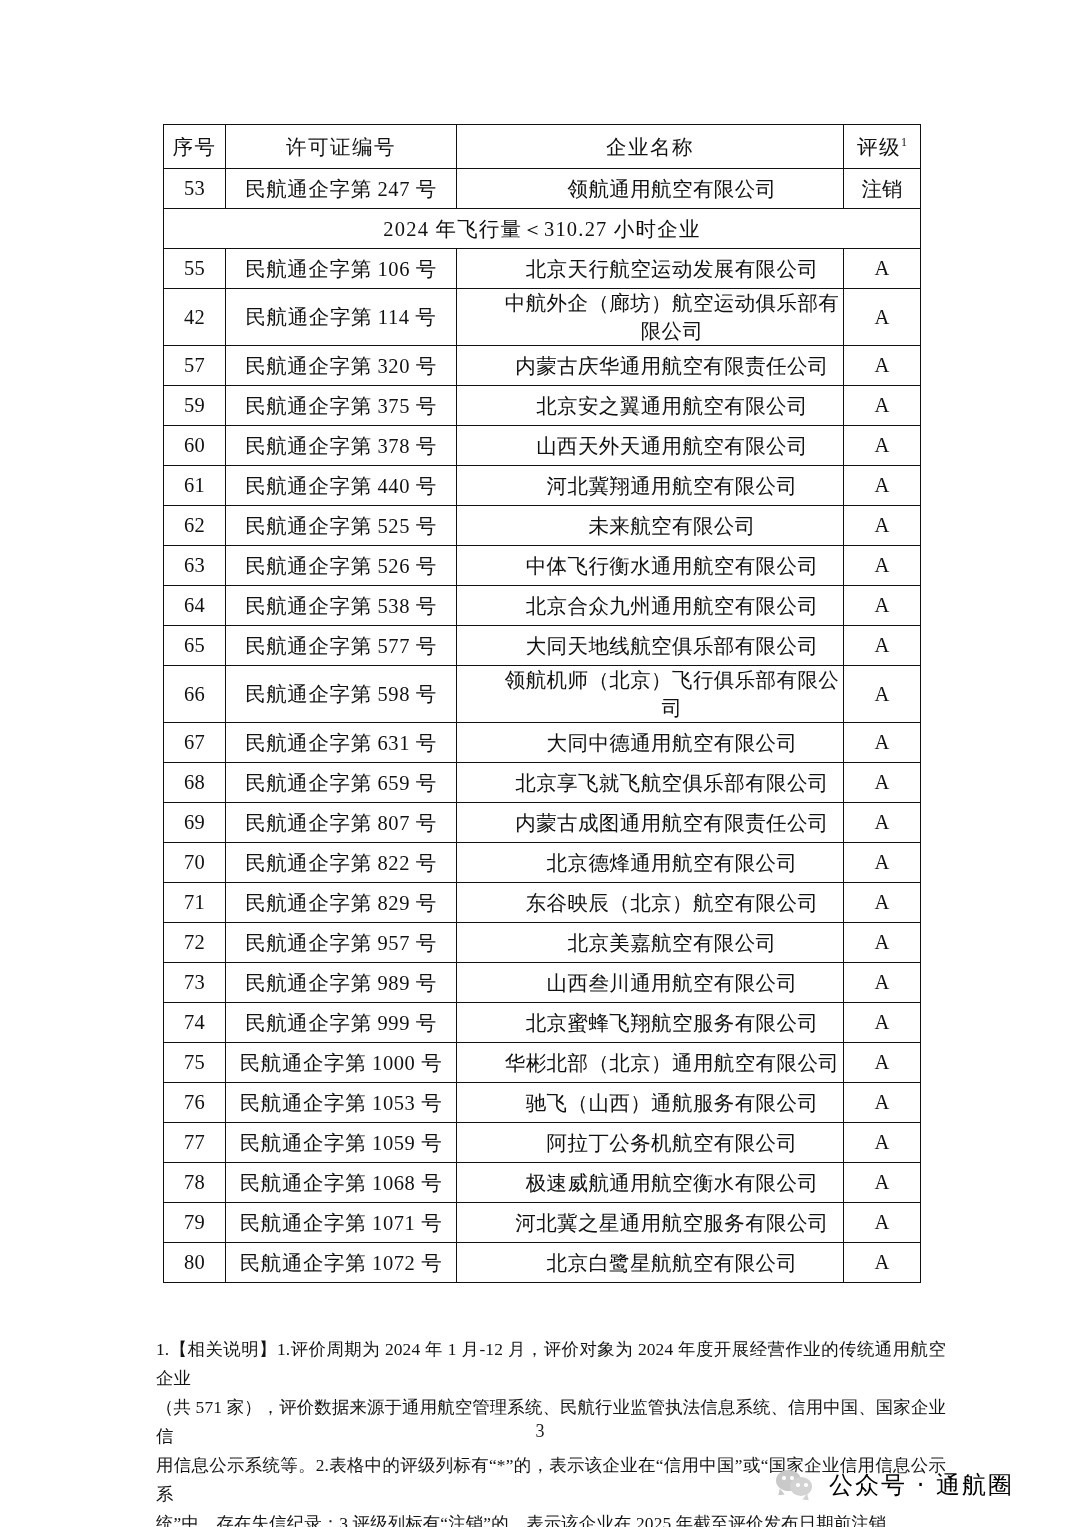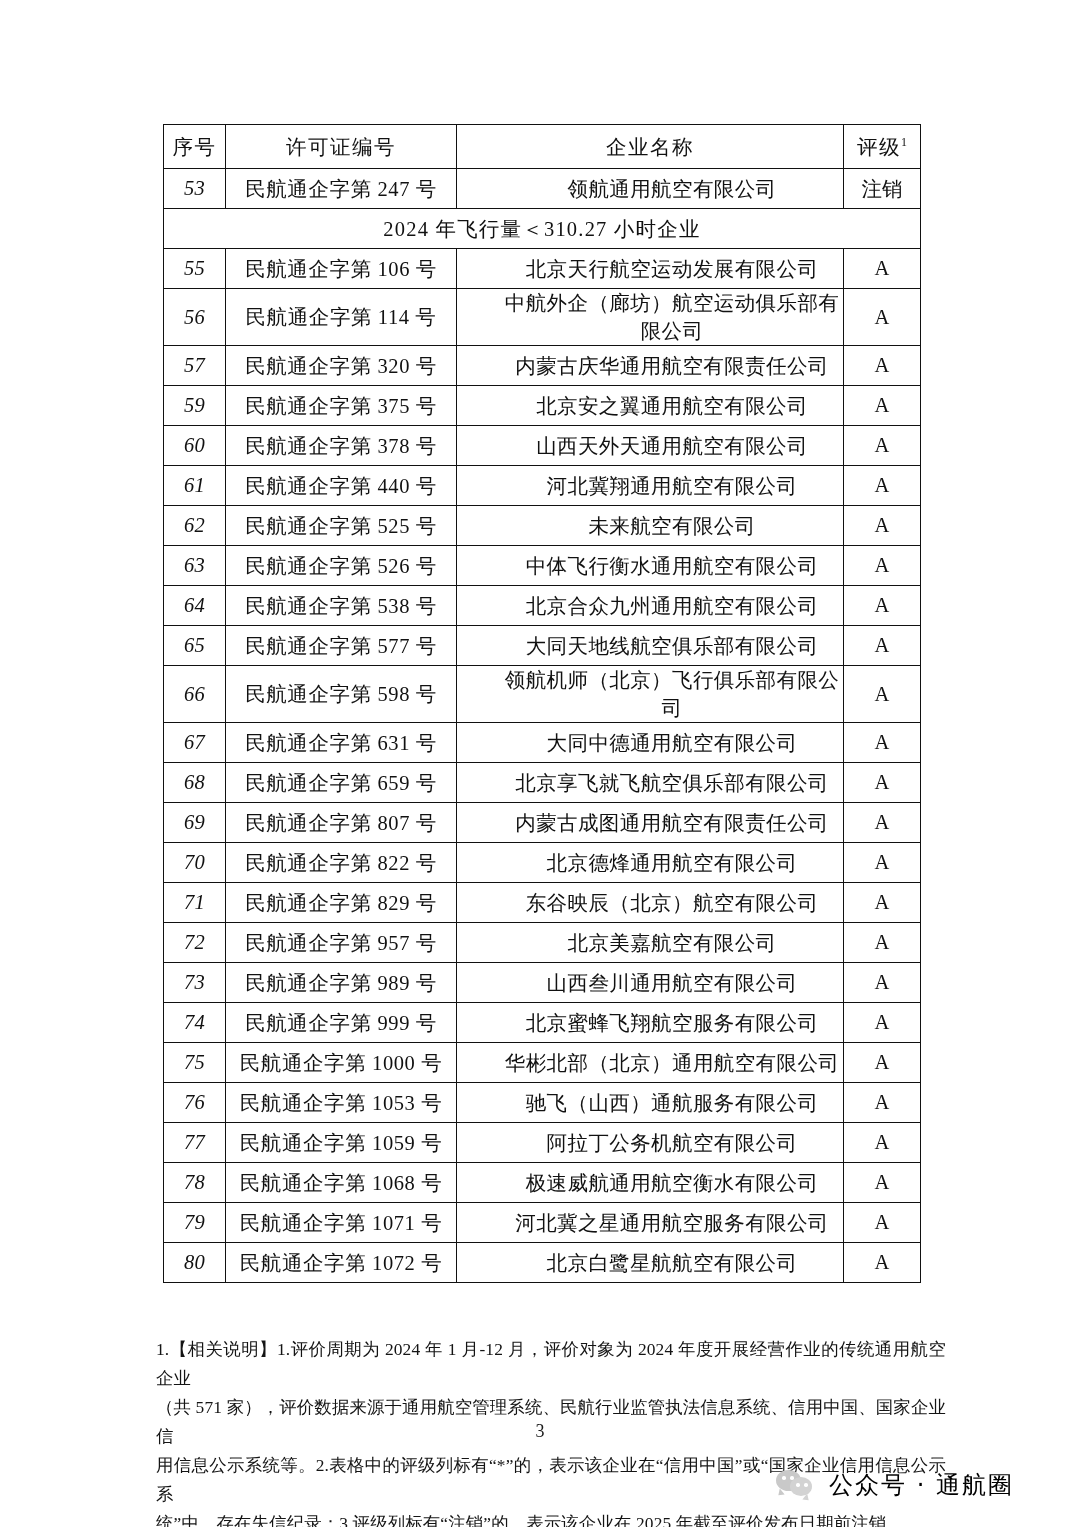--- a/index.html
+++ b/index.html
@@ -57,21 +57,20 @@
     letter-spacing: 0;
   }
 
   .rating-table tbody td {
     height: 39px;
     font-size: 20.5px;
   }
   td.idx {
     font-size: 20px;
     letter-spacing: 0.3px;
-    font-style: italic;
   }
   td.lic {
     font-size: 20px;
     letter-spacing: 0.6px;
   }
   td.cname {
     font-size: 20px;
     letter-spacing: 0.4px;
     padding-left: 44px;
   }
@@ -211,21 +210,21 @@
         <tr>
           <td class="section-row" colspan="4">2024 年飞行量＜310.27 小时企业</td>
         </tr>
         <tr>
           <td class="idx">55</td>
           <td class="lic">民航通企字第 106 号</td>
           <td class="cname">北京天行航空运动发展有限公司</td>
           <td class="grade">A</td>
         </tr>
         <tr>
-          <td class="idx">56</td>
+          <td class="idx">42</td>
           <td class="lic">民航通企字第 114 号</td>
           <td class="cname">中航外企（廊坊）航空运动俱乐部有限公司</td>
           <td class="grade">A</td>
         </tr>
         <tr>
           <td class="idx">57</td>
           <td class="lic">民航通企字第 320 号</td>
           <td class="cname">内蒙古庆华通用航空有限责任公司</td>
           <td class="grade">A</td>
         </tr>

